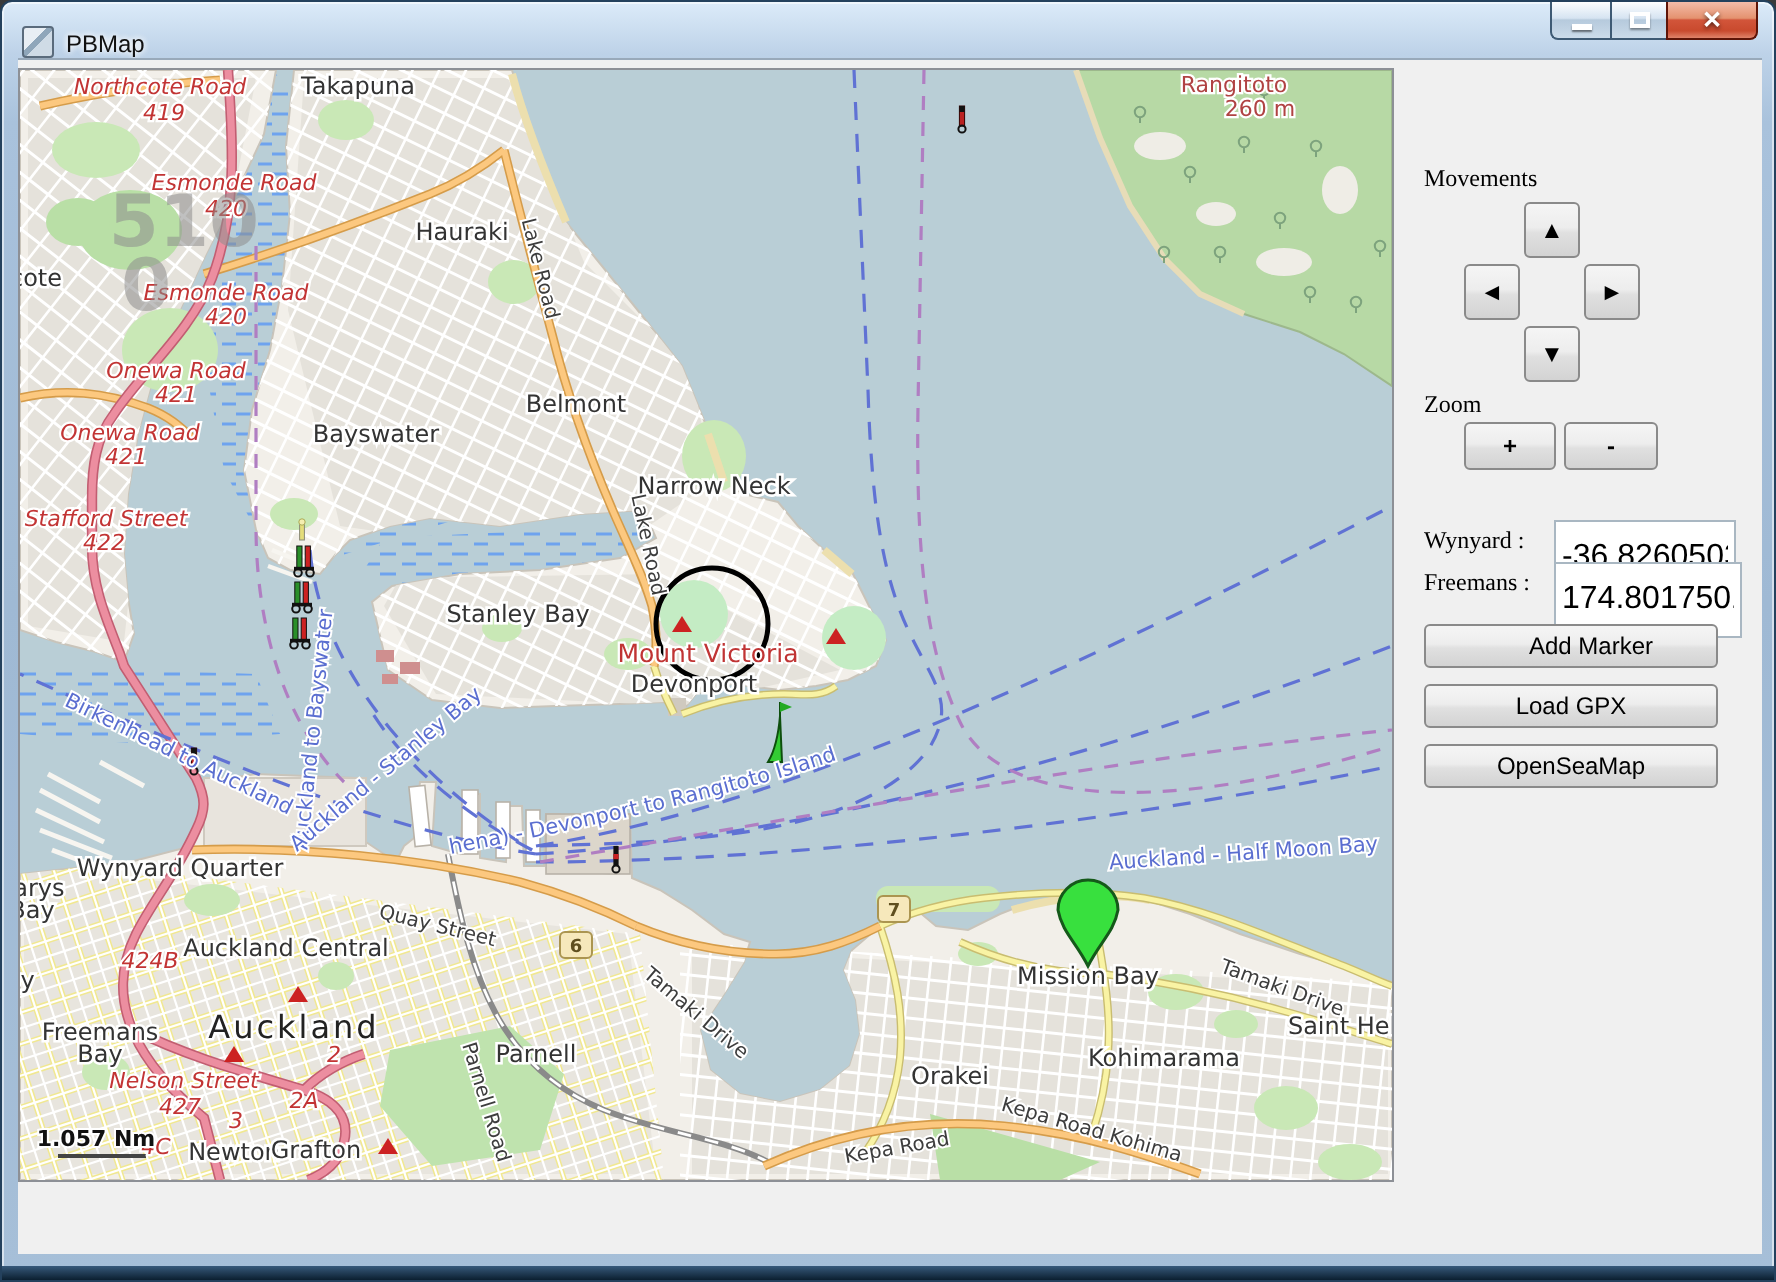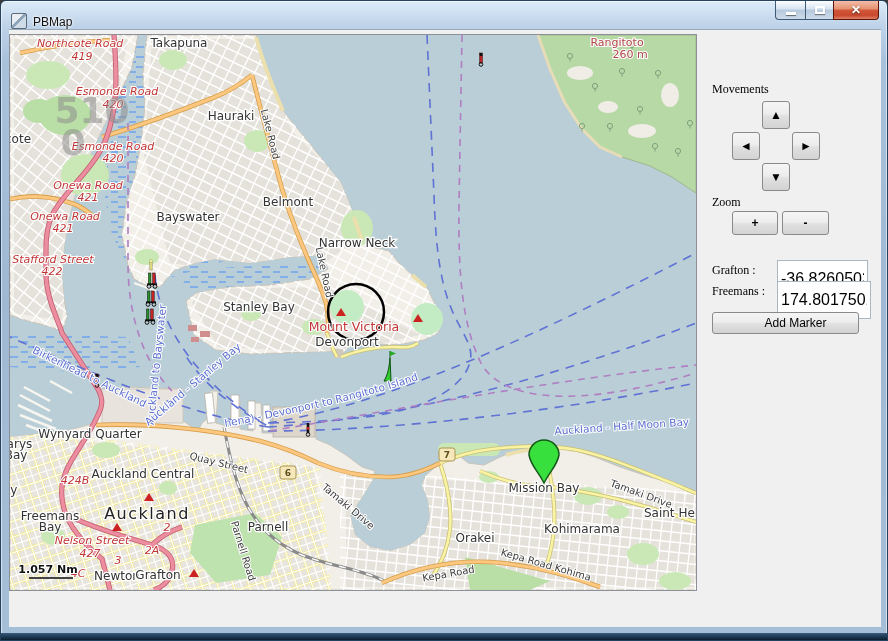--- a/index.html
+++ b/index.html
@@ -1262,21 +1262,23 @@
   <div class="lbl" style="left:711px;top:81px;">Movements</div>
   <div class="btn arrow" style="left:761px;top:100px;width:28px;height:28px;">▲</div>
   <div class="btn arrow" style="left:731px;top:131px;width:28px;height:28px;">◄</div>
   <div class="btn arrow" style="left:791px;top:131px;width:28px;height:28px;">►</div>
   <div class="btn arrow" style="left:761px;top:162px;width:28px;height:28px;">▼</div>
 
   <div class="lbl" style="left:711px;top:194px;">Zoom</div>
   <div class="btn" style="left:731px;top:210px;width:46px;height:24px;font-weight:bold;">+</div>
   <div class="btn" style="left:781px;top:210px;width:47px;height:24px;font-weight:bold;">-</div>
 
-  <div class="lbl" style="left:711px;top:262px;">Grafton :</div>
+  <div class="lbl" style="left:711px;top:262px;">Wynyard :</div>
   <input class="tb" style="left: 776px; top: 259px; width: 91px; height: 17px;" value="-36.8260503">
   <div class="lbl" style="left:711px;top:283px;">Freemans :</div>
   <input class="tb" style="left: 776px; top: 280px; width: 94px; height: 17px;" value="174.8017501831">
 
   <div class="btn" style="left:711px;top:311px;width:147px;height:22px;padding-left:20px;">Add Marker</div>
+  <div class="btn" style="left:711px;top:341px;width:147px;height:22px;">Load GPX</div>
+  <div class="btn" style="left:711px;top:371px;width:147px;height:22px;">OpenSeaMap</div>
 
   <div id="bottom-strip"></div>
 </div>
 
 </body></html>

